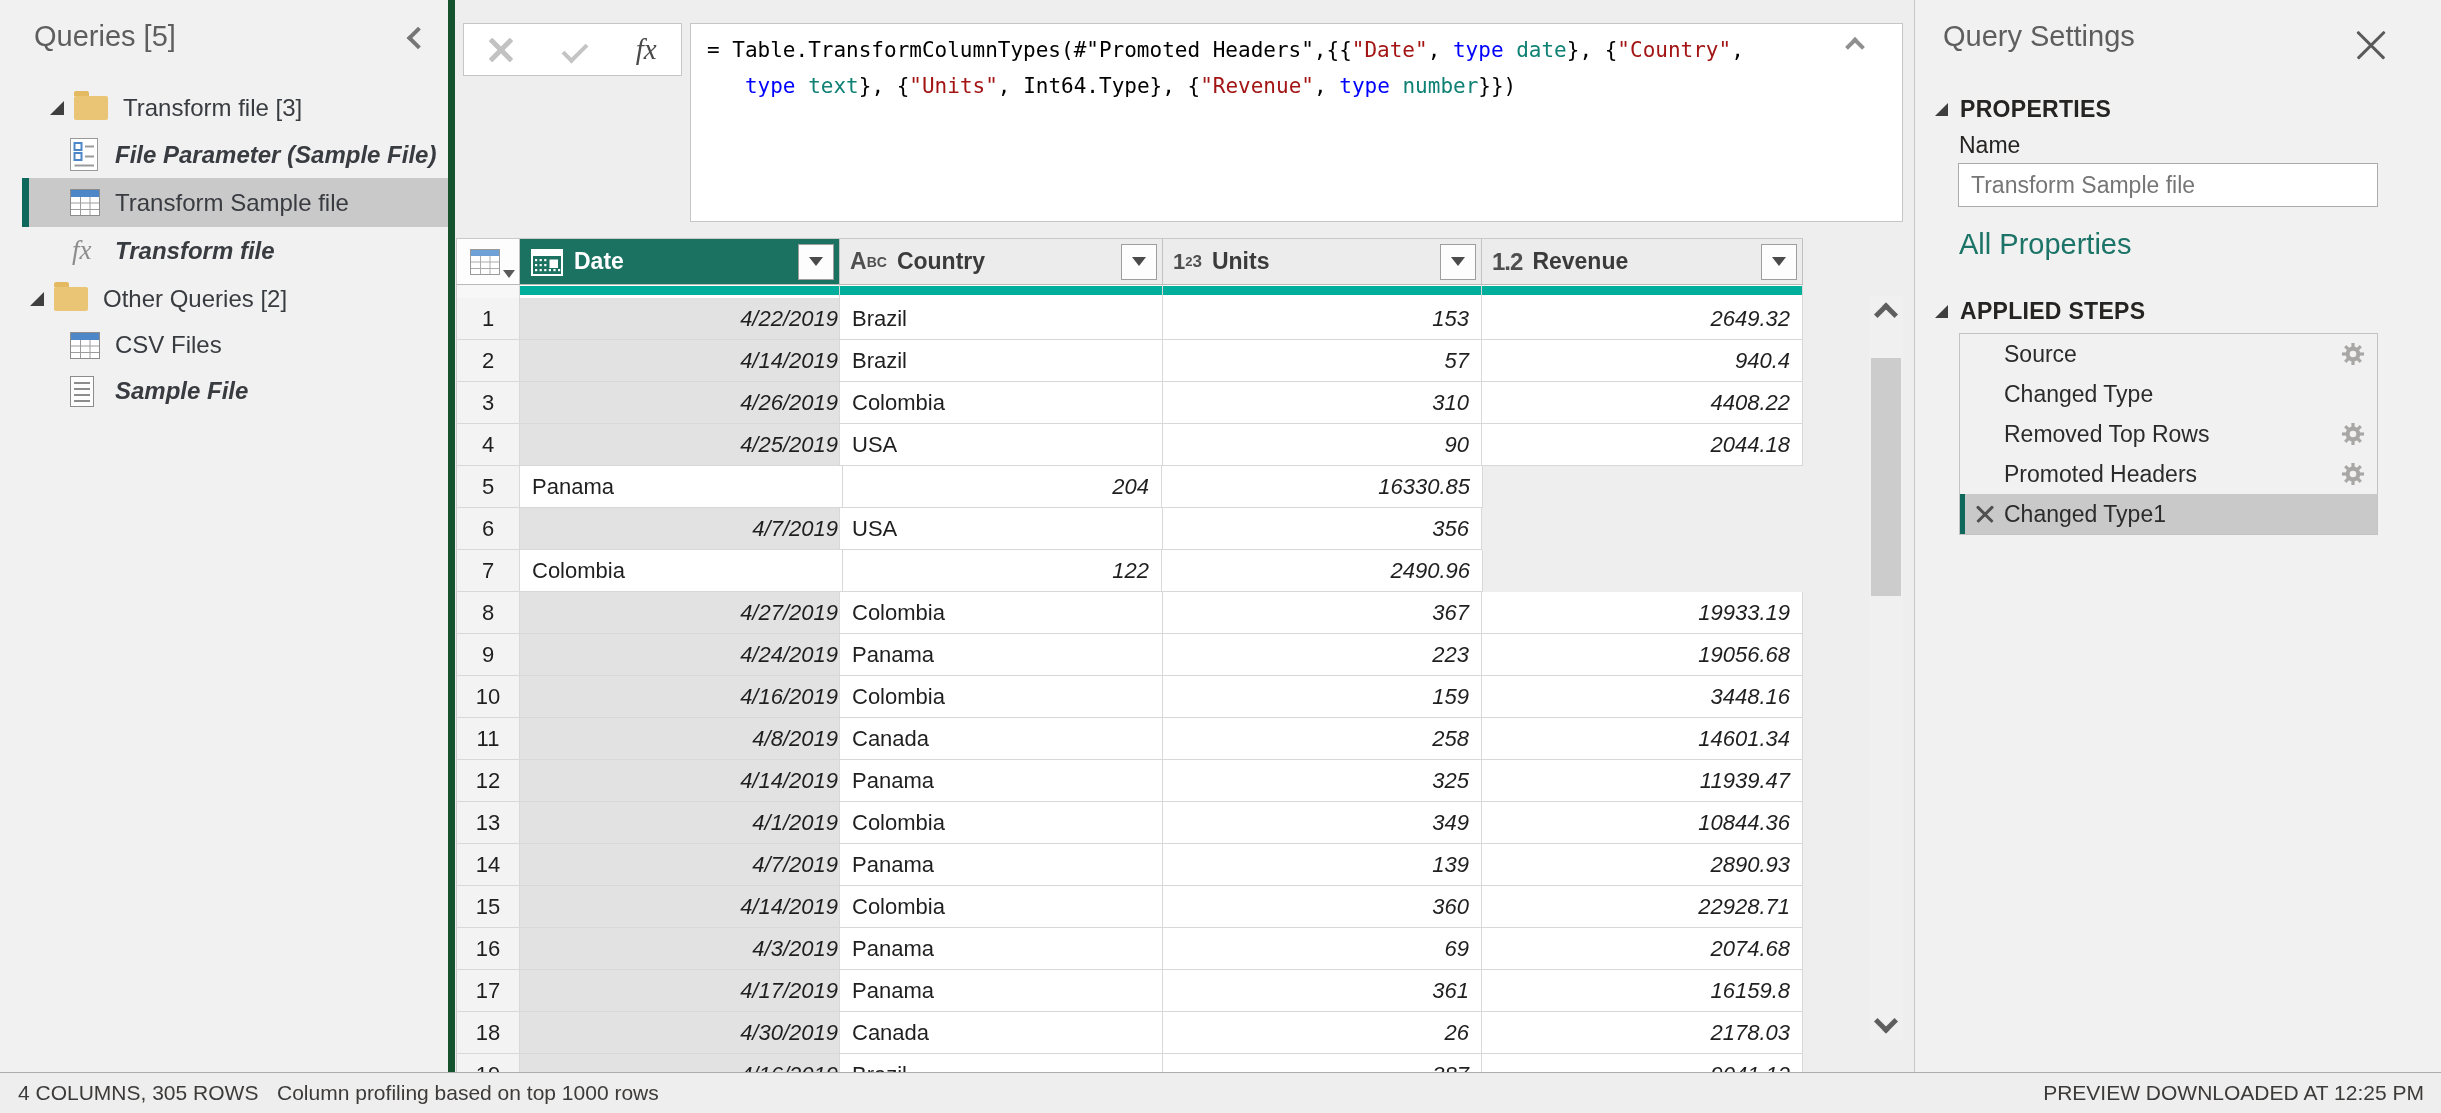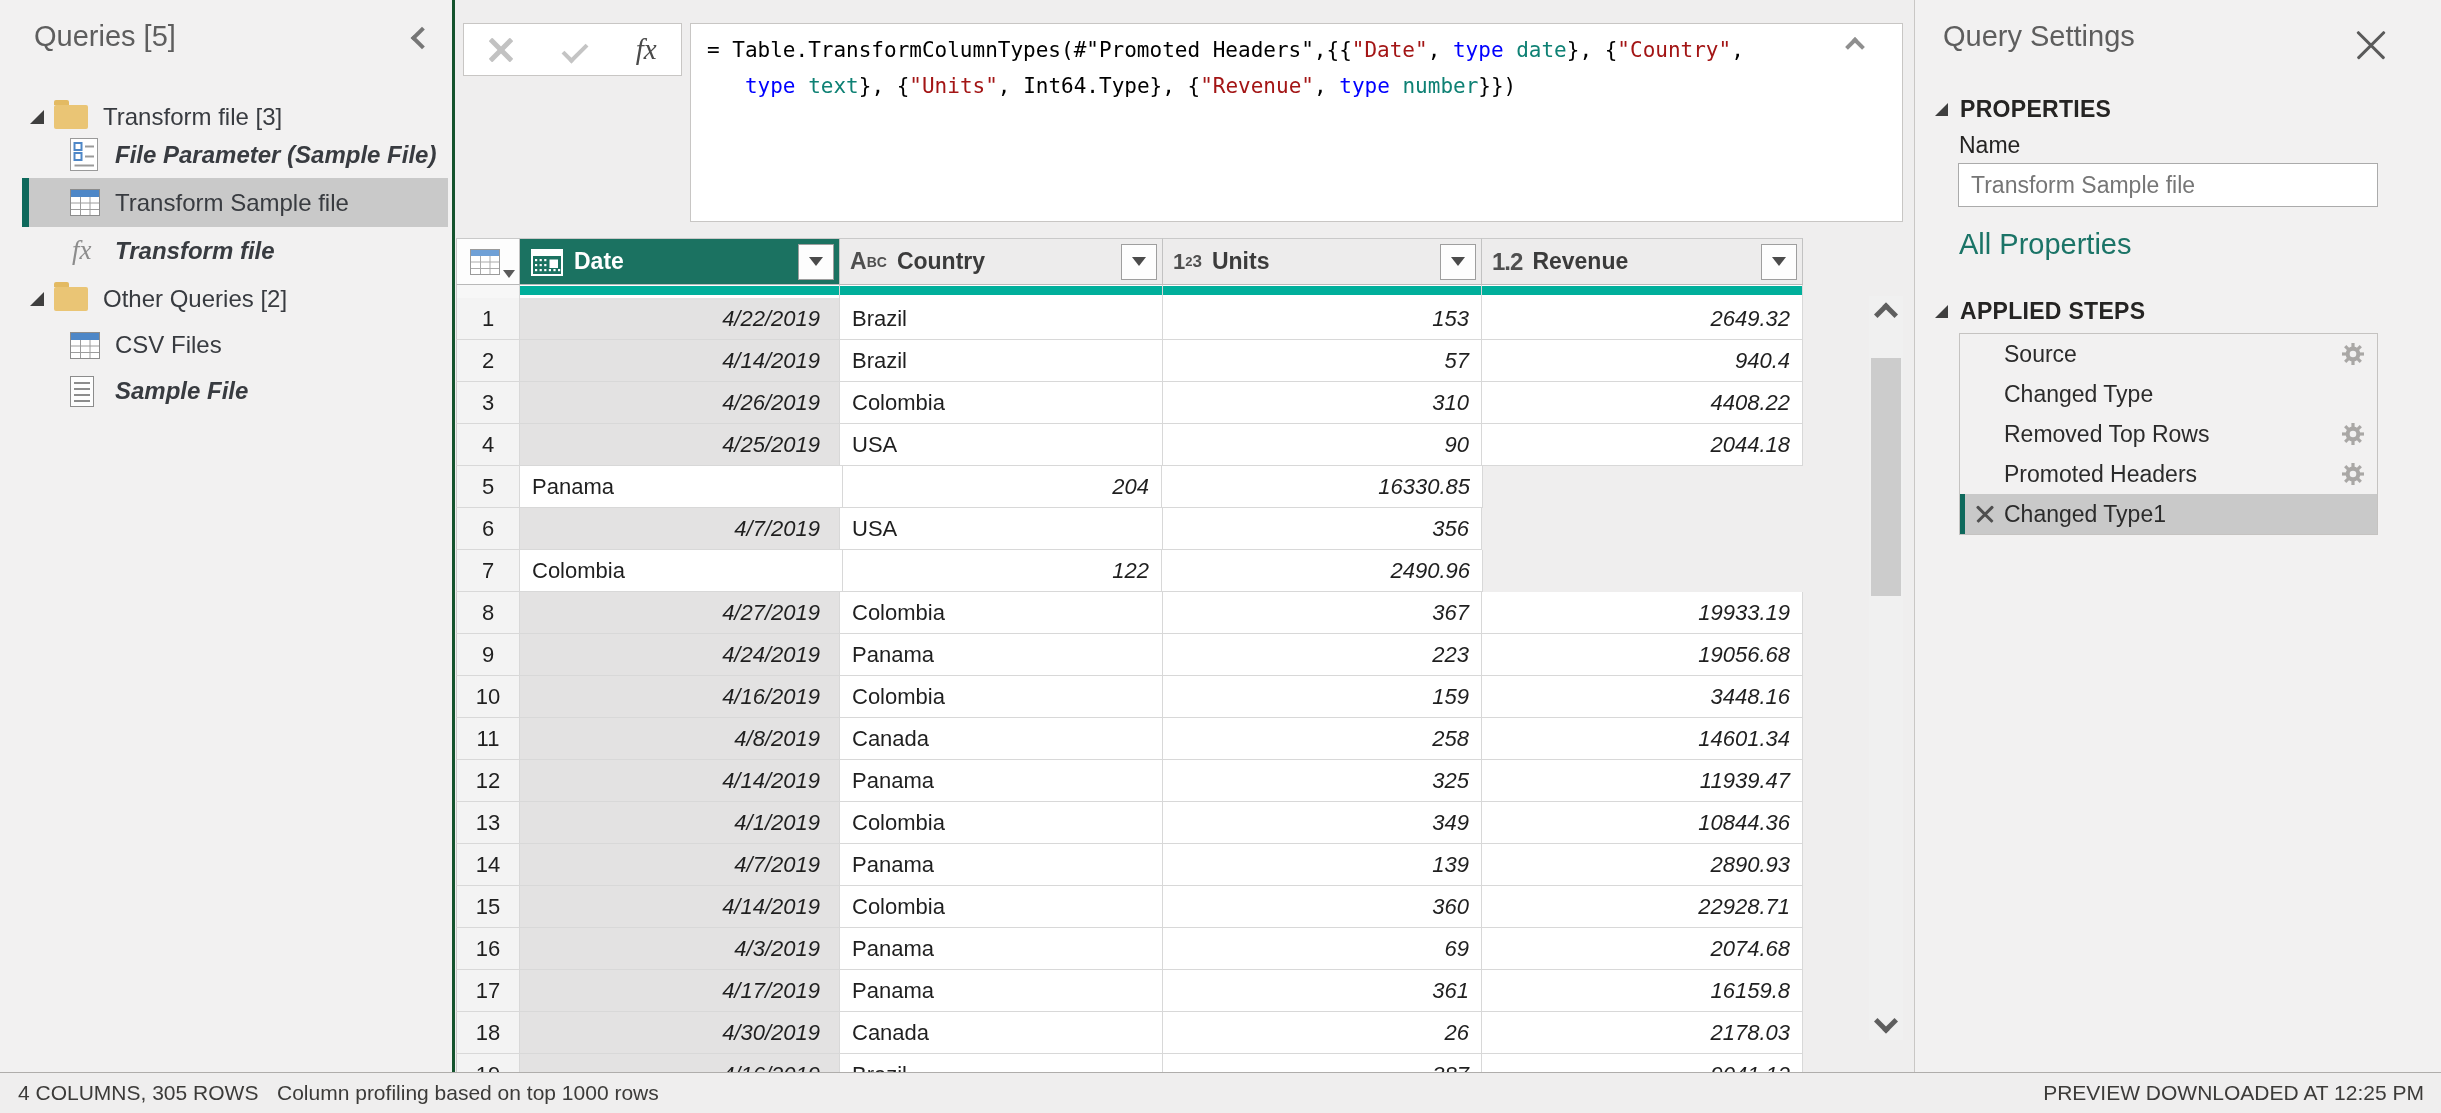--- a/index.html
+++ b/index.html
@@ -13,21 +13,21 @@
   .chev{display:inline-block;border:solid #6E6E6E;border-width:0 4px 4px 0;padding:6px;}
   .chev-left{transform:rotate(135deg);}
   .chev-up{transform:rotate(-135deg);}
   
   .xcross{position:relative;display:inline-block;}
   .xcross::before,.xcross::after{content:'';position:absolute;left:50%;top:50%;background:currentColor;border-radius:1px;}
   .xcross::before{transform:translate(-50%,-50%) rotate(45deg);}
   .xcross::after{transform:translate(-50%,-50%) rotate(-45deg);}
   .checkmark{display:inline-block;width:20px;height:10px;border-left:4px solid #C4C4C4;border-bottom:4px solid #C4C4C4;transform:rotate(-45deg);}
   
-  #sidebar{position:absolute;left:0;top:0;width:455px;height:1072px;background:#F2F1F1;border-right:3px solid #14532d;box-sizing:border-box;}
+  #sidebar{position:absolute;left:0;top:0;width:455px;height:1072px;background:#F2F1F1;border-right:7px solid #14532d;box-sizing:border-box;}
   #queries-title{position:absolute;left:34px;top:20px;font-size:29px;color:#5E5E5E;}
   #sidebar-collapse{position:absolute;right:22px;top:30px;cursor:pointer;}
   #sidebar-collapse .chev{border-color:#767676;border-width:0 4px 4px 0;padding:6px;}
   .tree-row{position:absolute;left:0;width:455px;display:flex;align-items:center;cursor:pointer;}
   .tree-label{font-size:24px;color:#383B40;white-space:nowrap;}
   .tree-label.italic{font-style:italic;font-weight:bold;}
   .sel-bg{position:absolute;left:22px;right:7px;top:0;bottom:0;background:#C9C9C9;}
   .sel-bar{position:absolute;left:22px;top:0;bottom:0;width:7px;background:#0E695C;}
   .tri-expand{position:absolute;width:0;height:0;border-bottom:14px solid #3F3F3F;border-left:14px solid transparent;}
   .folder-ico{position:absolute;width:34px;height:24px;background:#EAC575;border-radius:2px;}
@@ -71,21 +71,21 @@
   .n2{font-size:13px;vertical-align:10px;}
   .n3{font-size:17px;vertical-align:-2px;}
   .n12{font-size:24px;font-weight:600;letter-spacing:-1px;}
   .qrow{height:13px;}
   .qrow>div{border-right:1px solid #D8D8D8;background:#FFF;}
   .qrow>.q-num{border-left:1px solid #C9C9C9;background:#F7F7F7;}
   .qbar{height:9px;margin-top:1px;background:#00AF9B;}
   .trow{height:42px;}
   .trow>div{border-right:1px solid #D8D8D8;border-bottom:1px solid #D8D8D8;display:flex;align-items:center;font-size:22px;color:#1F1F1F;}
   .c-num{border-left:1px solid #C9C9C9;background:#F3F3F3;color:#8A8A8A;justify-content:center;}
-  .c-date{background:#E3E2E2;font-style:italic;justify-content:flex-end;padding-right:19px;}
+  .c-date{background:#E3E2E2;font-style:italic;justify-content:flex-end;padding-right:1px;}
   .c-text{background:#FFF;padding-left:12px;}
   .c-units,.c-rev{background:#FFF;font-style:italic;justify-content:flex-end;padding-right:12px;}
   
   #vscroll{position:absolute;left:1869px;top:296px;width:34px;height:744px;background:#F0F0F0;}
   #vscroll .chev{border-color:#5E5E5E;padding:6px;border-width:0 5px 5px 0;}
   #vs-up{position:absolute;top:10px;left:50%;transform:translateX(-50%) rotate(-135deg);}
   #vs-down{position:absolute;bottom:10px;left:50%;transform:translateX(-50%) rotate(45deg);}
   #vs-thumb{position:absolute;left:2px;right:2px;top:62px;height:238px;background:#CCCCCC;cursor:pointer;}
   
   #qsettings{position:absolute;left:1914px;top:0;width:527px;height:1072px;background:#F2F1F1;border-left:1px solid #C9C7C5;box-sizing:border-box;}
@@ -113,21 +113,21 @@
   #st-profiling{left:277px;}
   #st-preview{right:17px;}
 </style>
 </head>
 <body>
 
 <div id="sidebar">
   <div id="queries-title">Queries [5]</div>
   <div id="sidebar-collapse"><span class="chev chev-left"></span></div>
   <div id="tree">
-      <div class="tree-row" style="top: 94px; height: 46px;">
+      <div class="tree-row" style="top: 85px; height: 46px; margin-left: 20px;">
         <span class="tri-expand" style="left:30px;"></span>
         <span class="folder-ico" style="left:54px;"></span>
         <span class="tree-label" style="position:absolute;left:103px;">Transform file [3]</span>
       </div>
       <div class="tree-row" style="top: 131px; height: 47px;">
         <span class="tree-ico" style="left:70px;">
           <svg width="28" height="33" viewBox="0 0 28 33">
             <rect x="0.5" y="0.5" width="27" height="32" fill="#FFF" stroke="#9A9A9A"></rect>
             <rect x="4.5" y="5" width="7" height="7" fill="none" stroke="#4E87C7" stroke-width="2"></rect>
             <line x1="15" y1="8.5" x2="24" y2="8.5" stroke="#9A9A9A" stroke-width="2"></line>

